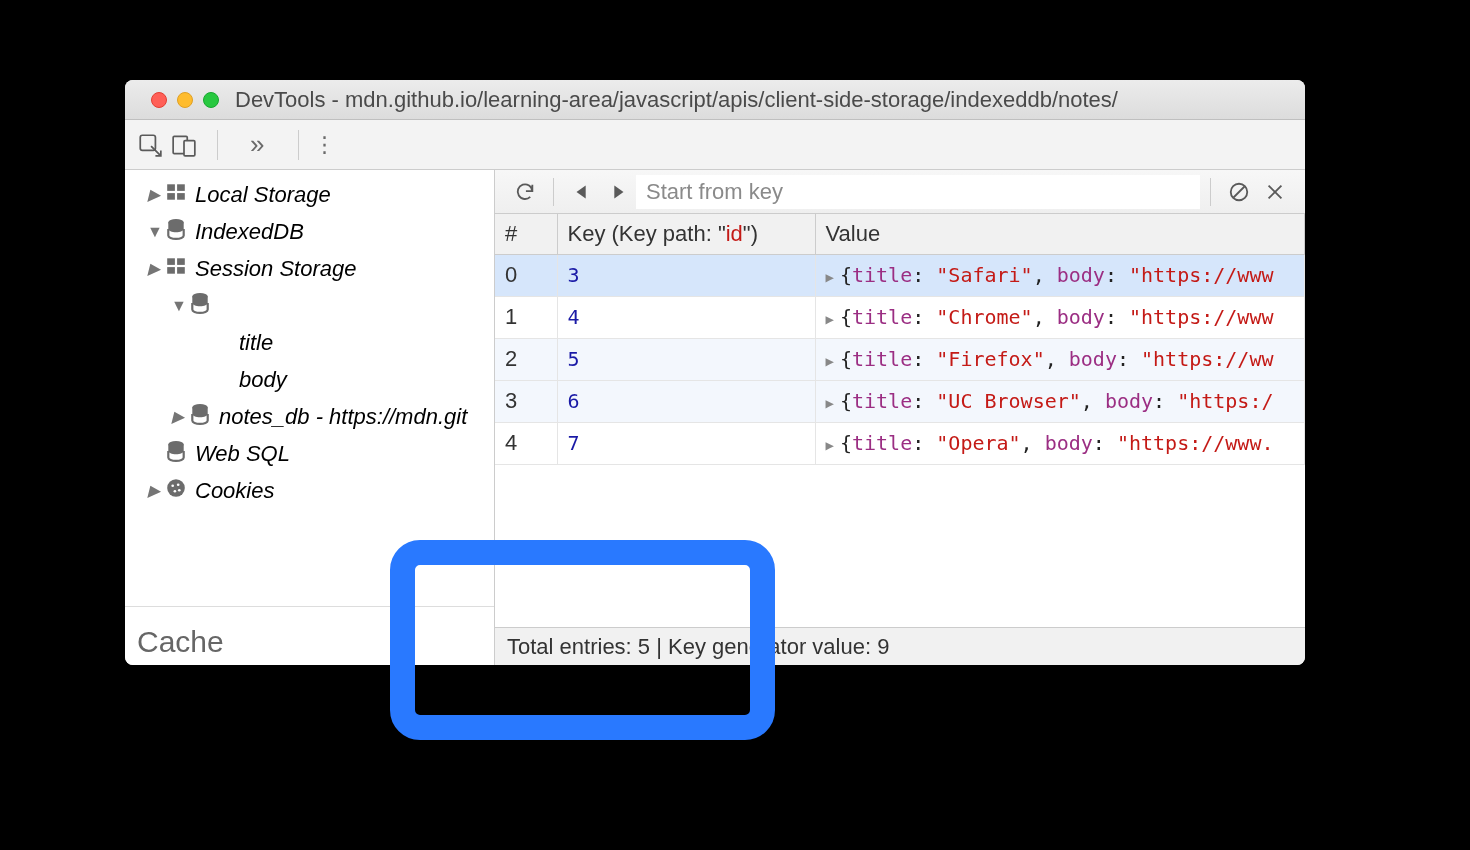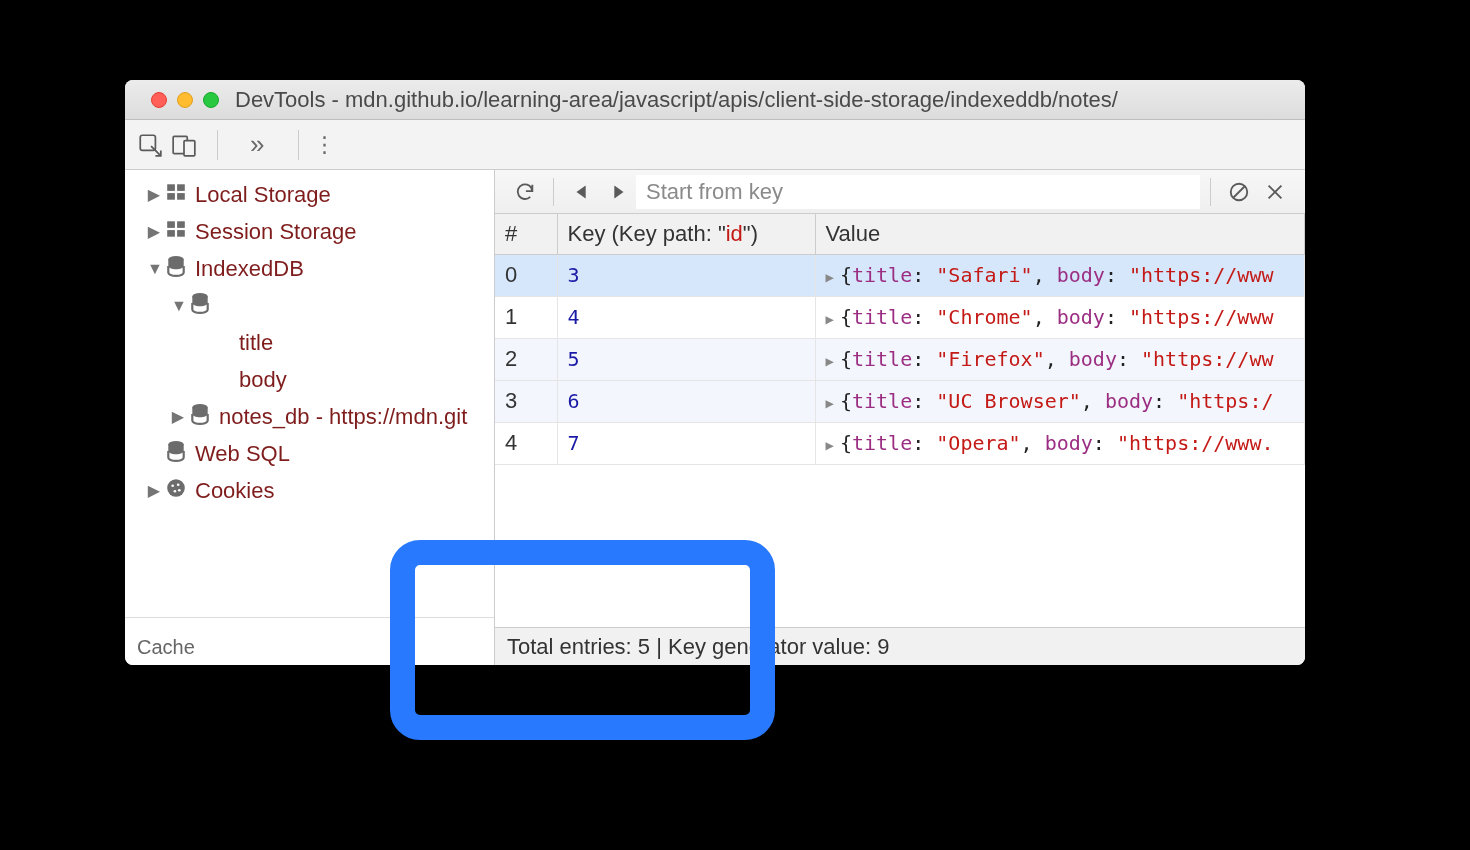--- a/index.html
+++ b/index.html
@@ -51,29 +51,29 @@
 .tabbar .divider { width:1px; height:30px; background:#ccc; margin:0 12px;}
 .tabs { display:flex; gap:40px; margin-left:18px; flex:1;}
 .tab { color:#333; font-size:22px; cursor:pointer; padding:11px 0; position:relative;}
 .tab.active { color:#222; }
 .tab.active::after { content:""; position:absolute; left:-6px; right:-6px; bottom:-1px; height:3px; background:#1a73e8;}
 .chev-more { font-size:26px; color:#6a6a6a; margin:0 20px;}
 .tabbar .end-divider { width:1px; height:30px; background:#ccc; margin:0 14px;}
 .kebab { font-size:22px; color:#6a6a6a; cursor:pointer;}
 .body { flex:1; display:flex; overflow:hidden;}
 .sidebar { width:370px; border-right:1px solid #ccc; background:#fff; overflow:hidden; display:flex; flex-direction:column;}
-.tree { padding-top:6px; font-size:22px; color:#7f1d1d;}
+.tree { padding-top:6px; font-size:22px; color:#000000;font-style:italic;}
 .tree-row { display:flex; align-items:center; height:37px; padding-left:12px; white-space:nowrap; overflow:hidden; cursor:pointer;}
 .tree-row.sel { background:#ddd;}
 .tri { display:inline-block; width:14px; text-align:center; color:#757575; margin-right:4px; font-size:16px;}
 .tri.collapsed::before{content:"▶";}
 .tri.expanded::before{content:"▼";}
 .spacer { display:inline-block;}
 .ico { display:inline-flex; margin-right:8px; color:#6c6c6c;}
-.cache-head { padding:18px 12px 6px; color:#666; font-size:20px;}
+.cache-head { padding:18px 12px 6px; color:#666; font-size:30px;}
 .section-gap { flex:1;}
 .sidebar-divider{height:1px;background:#ddd;margin:0;}
 .main { flex:1; display:flex; flex-direction:column; overflow:hidden;}
 .toolbar {
   height:44px; background:linear-gradient(#f7f7f7,#efefef);
   border-bottom:1px solid #ccc; display:flex; align-items:center; padding:0 12px;
 }
 .tbtn { width:36px; height:36px; display:inline-flex; align-items:center; justify-content:center; color:#5a5a5a; cursor:pointer;}
 .tdiv { width:1px; height:28px; background:#ccc; margin:0 10px;}
 .keyinput { flex:1; height:34px; border:none; background:#fff; font-size:22px; padding:0 10px; color:#a21caf;}
@@ -155,43 +155,43 @@
                 <rect x="11" y="3" width="7" height="6"></rect>
                 <rect x="2" y="11" width="7" height="6"></rect>
                 <rect x="11" y="11" width="7" height="6"></rect>
               </svg>
           </span>
           <span>Local Storage</span>
         </div>
 
         <div class="tree-row">
           <span class="spacer" style="width:10px"></span>
+          <span class="tri expanded"></span>
+          <span class="ico db-ico">
+            <svg class="svg" viewBox="0 0 20 20" fill="currentColor">
+                <ellipse cx="10" cy="4" rx="7" ry="3"></ellipse>
+                <path d="M3 4v6c0 1.7 3.1 3 7 3s7-1.3 7-3V4"></path>
+                <path d="M3 10v6c0 1.7 3.1 3 7 3s7-1.3 7-3v-6" fill="none" stroke="currentColor" stroke-width="2"></path>
+              </svg>
+          </span>
+          <span>IndexedDB</span>
+        </div>
+
+        <div class="tree-row">
+          <span class="spacer" style="width:10px"></span>
           <span class="tri collapsed"></span>
           <span class="ico grid-ico">
             <svg class="svg" viewBox="0 0 20 20" fill="currentColor">
                 <rect x="2" y="3" width="7" height="6"></rect>
                 <rect x="11" y="3" width="7" height="6"></rect>
                 <rect x="2" y="11" width="7" height="6"></rect>
                 <rect x="11" y="11" width="7" height="6"></rect>
               </svg>
           </span>
           <span>Session Storage</span>
-        </div>
-
-        <div class="tree-row">
-          <span class="spacer" style="width:10px"></span>
-          <span class="tri expanded"></span>
-          <span class="ico db-ico">
-            <svg class="svg" viewBox="0 0 20 20" fill="currentColor">
-                <ellipse cx="10" cy="4" rx="7" ry="3"></ellipse>
-                <path d="M3 4v6c0 1.7 3.1 3 7 3s7-1.3 7-3V4"></path>
-                <path d="M3 10v6c0 1.7 3.1 3 7 3s7-1.3 7-3v-6" fill="none" stroke="currentColor" stroke-width="2"></path>
-              </svg>
-          </span>
-          <span>IndexedDB</span>
         </div>
 
         <div class="tree-row">
           <span class="spacer" style="width:34px"></span>
           <span class="tri expanded"></span>
           <span class="ico db-ico">
             <svg class="svg" viewBox="0 0 20 20" fill="currentColor">
                 <ellipse cx="10" cy="4" rx="7" ry="3"></ellipse>
                 <path d="M3 4v6c0 1.7 3.1 3 7 3s7-1.3 7-3V4"></path>
                 <path d="M3 10v6c0 1.7 3.1 3 7 3s7-1.3 7-3v-6" fill="none" stroke="currentColor" stroke-width="2"></path>

